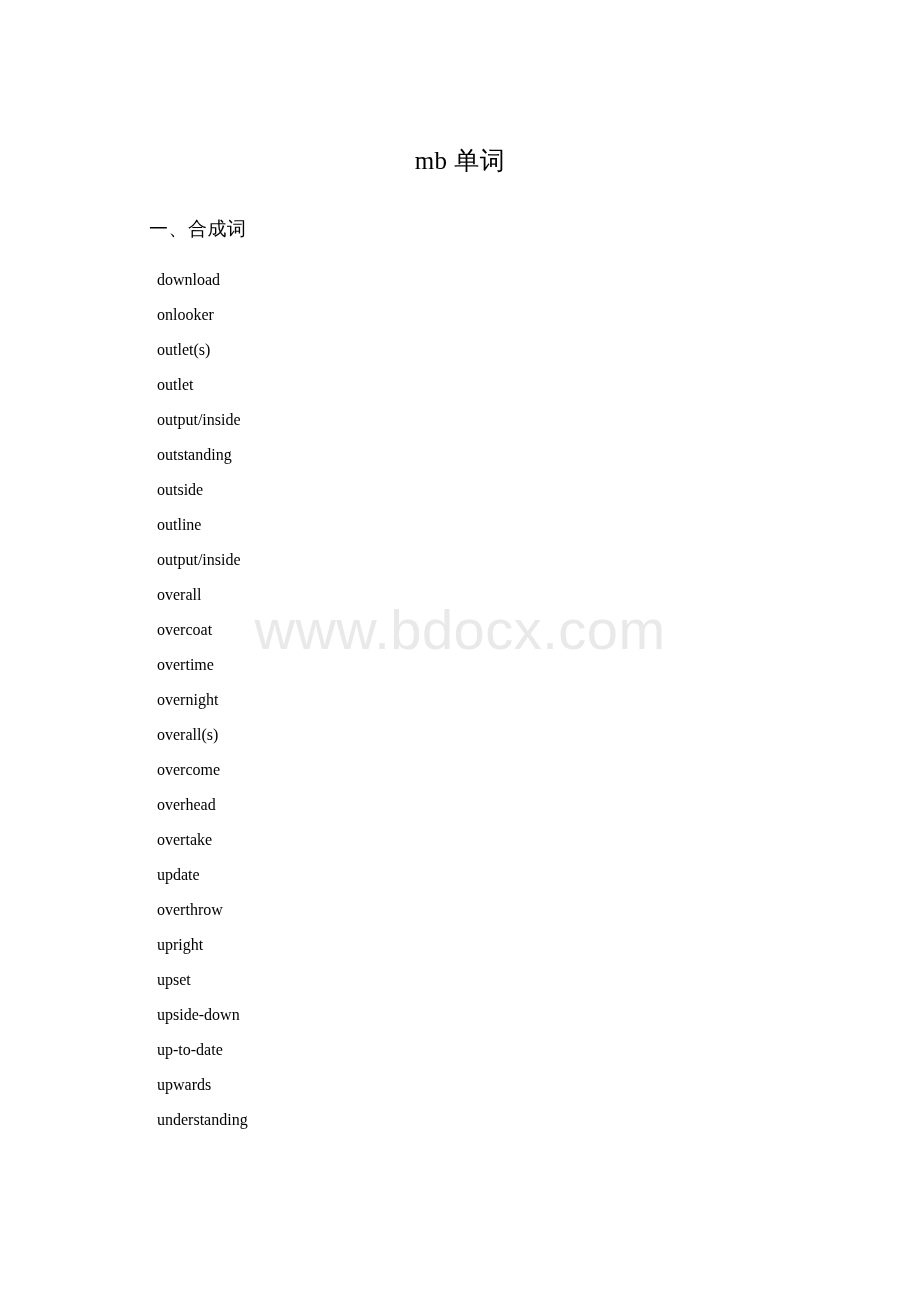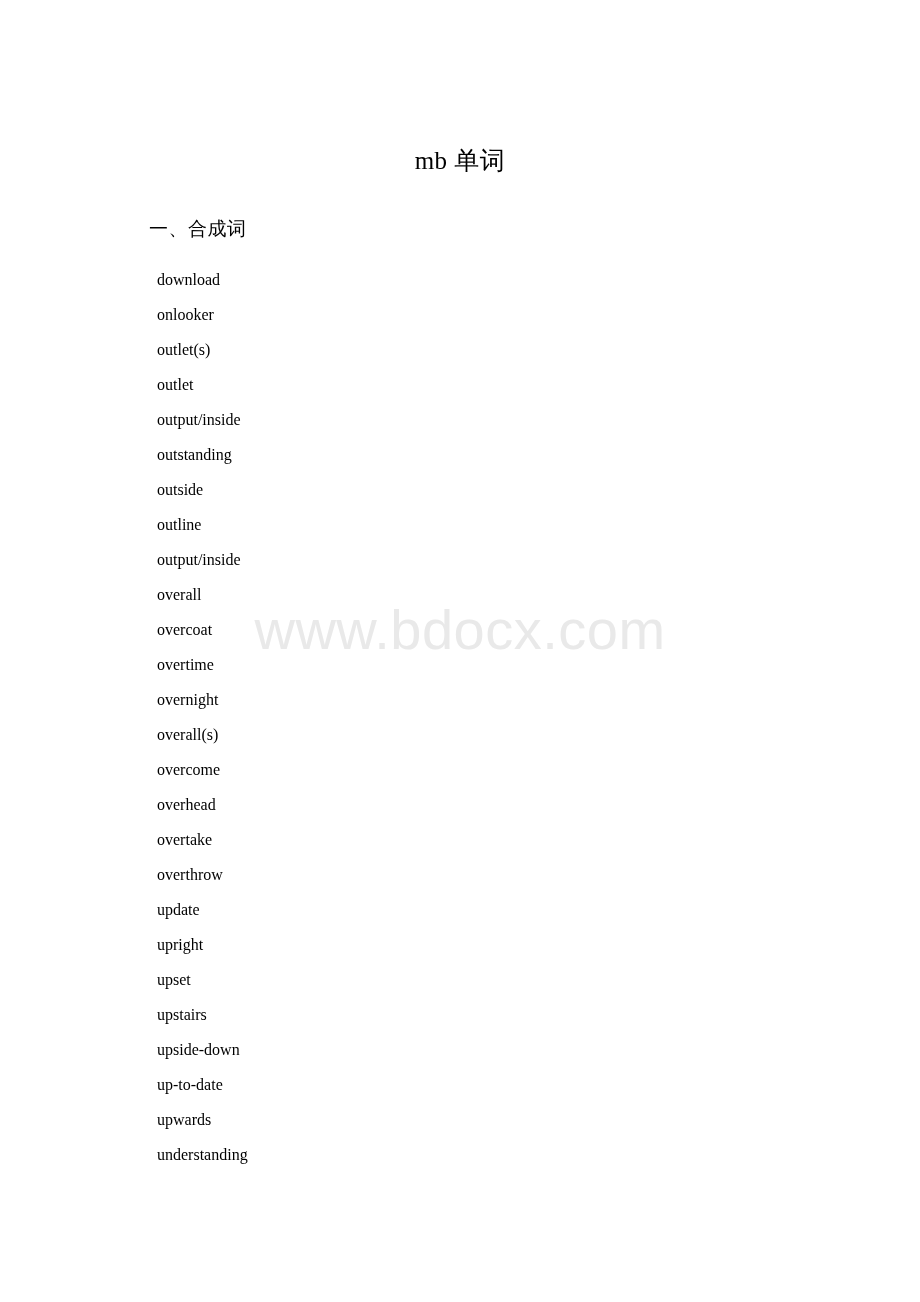--- a/index.html
+++ b/index.html
@@ -107,25 +107,24 @@
         <li class="word-item">outline</li>
         <li class="word-item">output/inside</li>
         <li class="word-item">overall</li>
         <li class="word-item">overcoat</li>
         <li class="word-item">overtime</li>
         <li class="word-item">overnight</li>
         <li class="word-item">overall(s)</li>
         <li class="word-item">overcome</li>
         <li class="word-item">overhead</li>
         <li class="word-item">overtake</li>
+        <li class="word-item">update</li>
         <li class="word-item">overthrow</li>
-        <li class="word-item">update</li>
         <li class="word-item">upright</li>
         <li class="word-item">upset</li>
-        <li class="word-item">upstairs</li>
         <li class="word-item">upside-down</li>
         <li class="word-item">up-to-date</li>
         <li class="word-item">upwards</li>
         <li class="word-item">understanding</li>
       </ul>
 
     </div>
   </div>
 </div>
 

